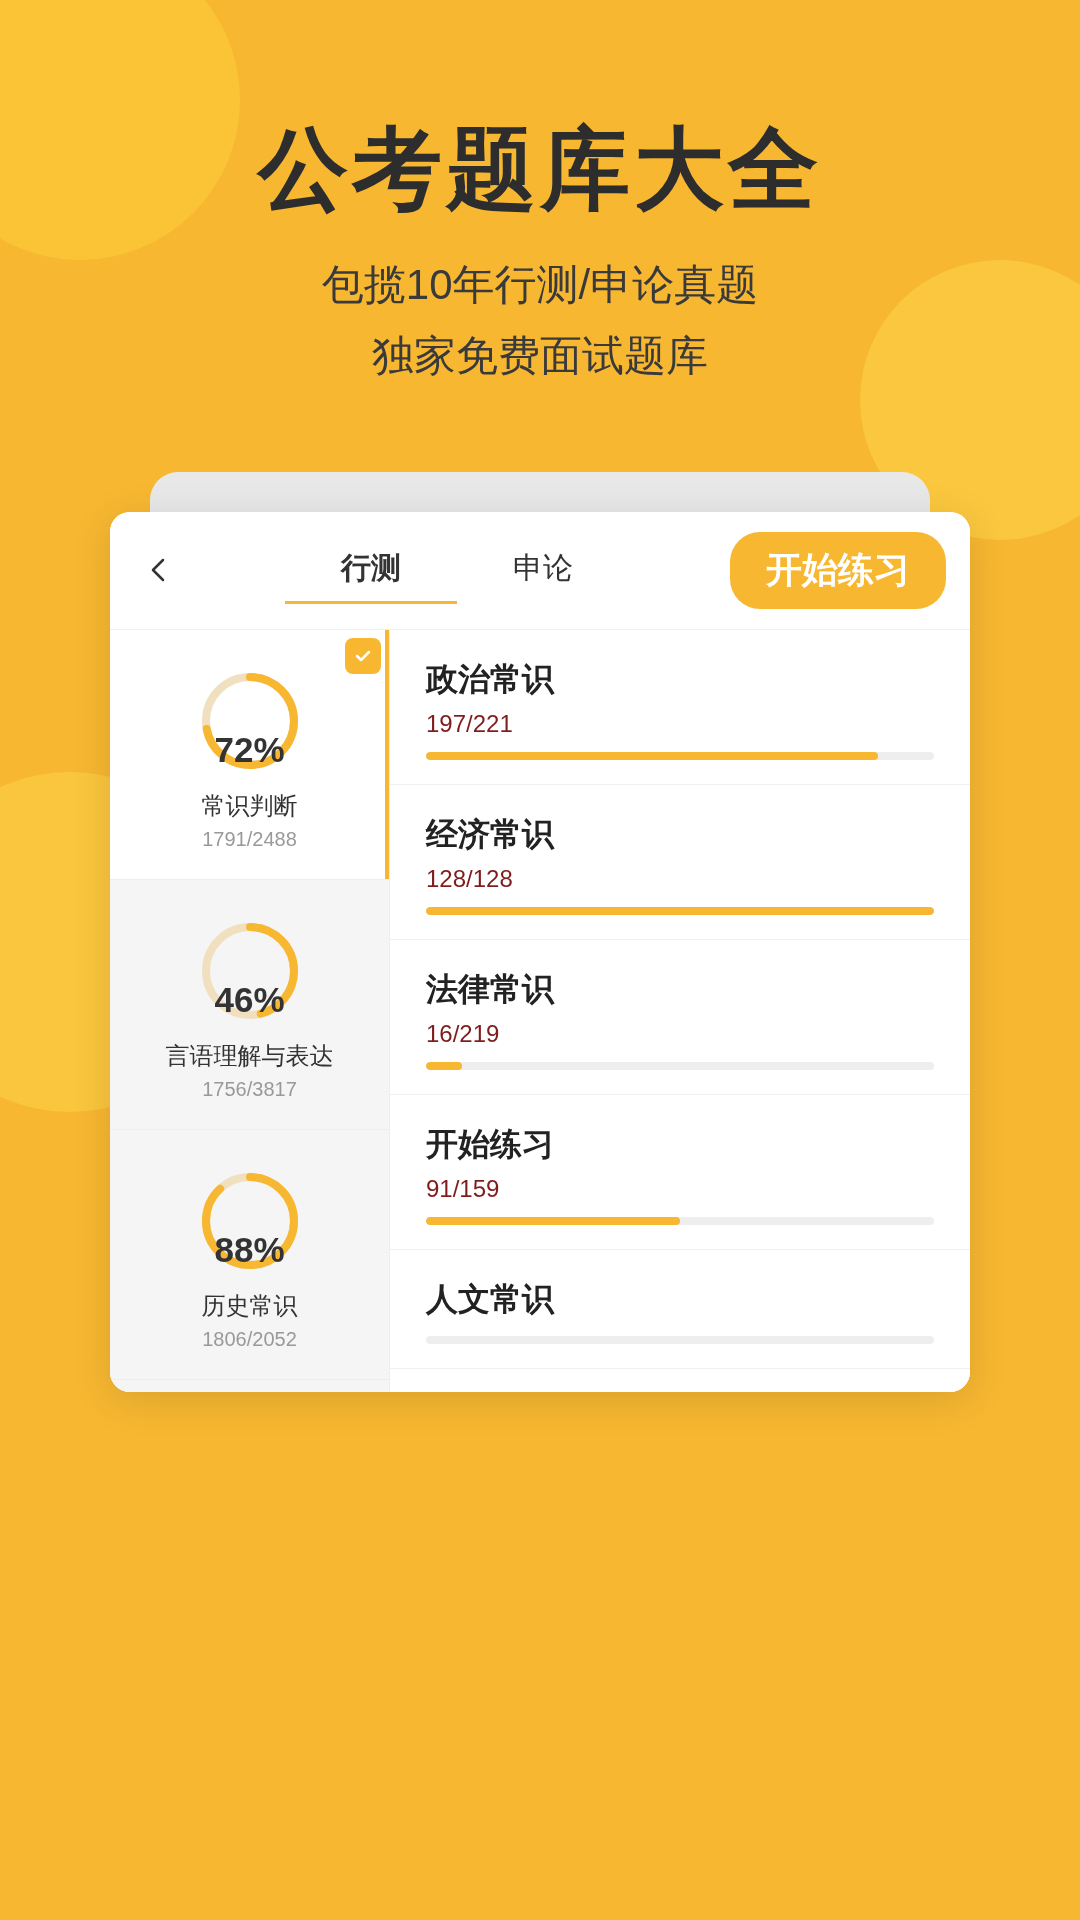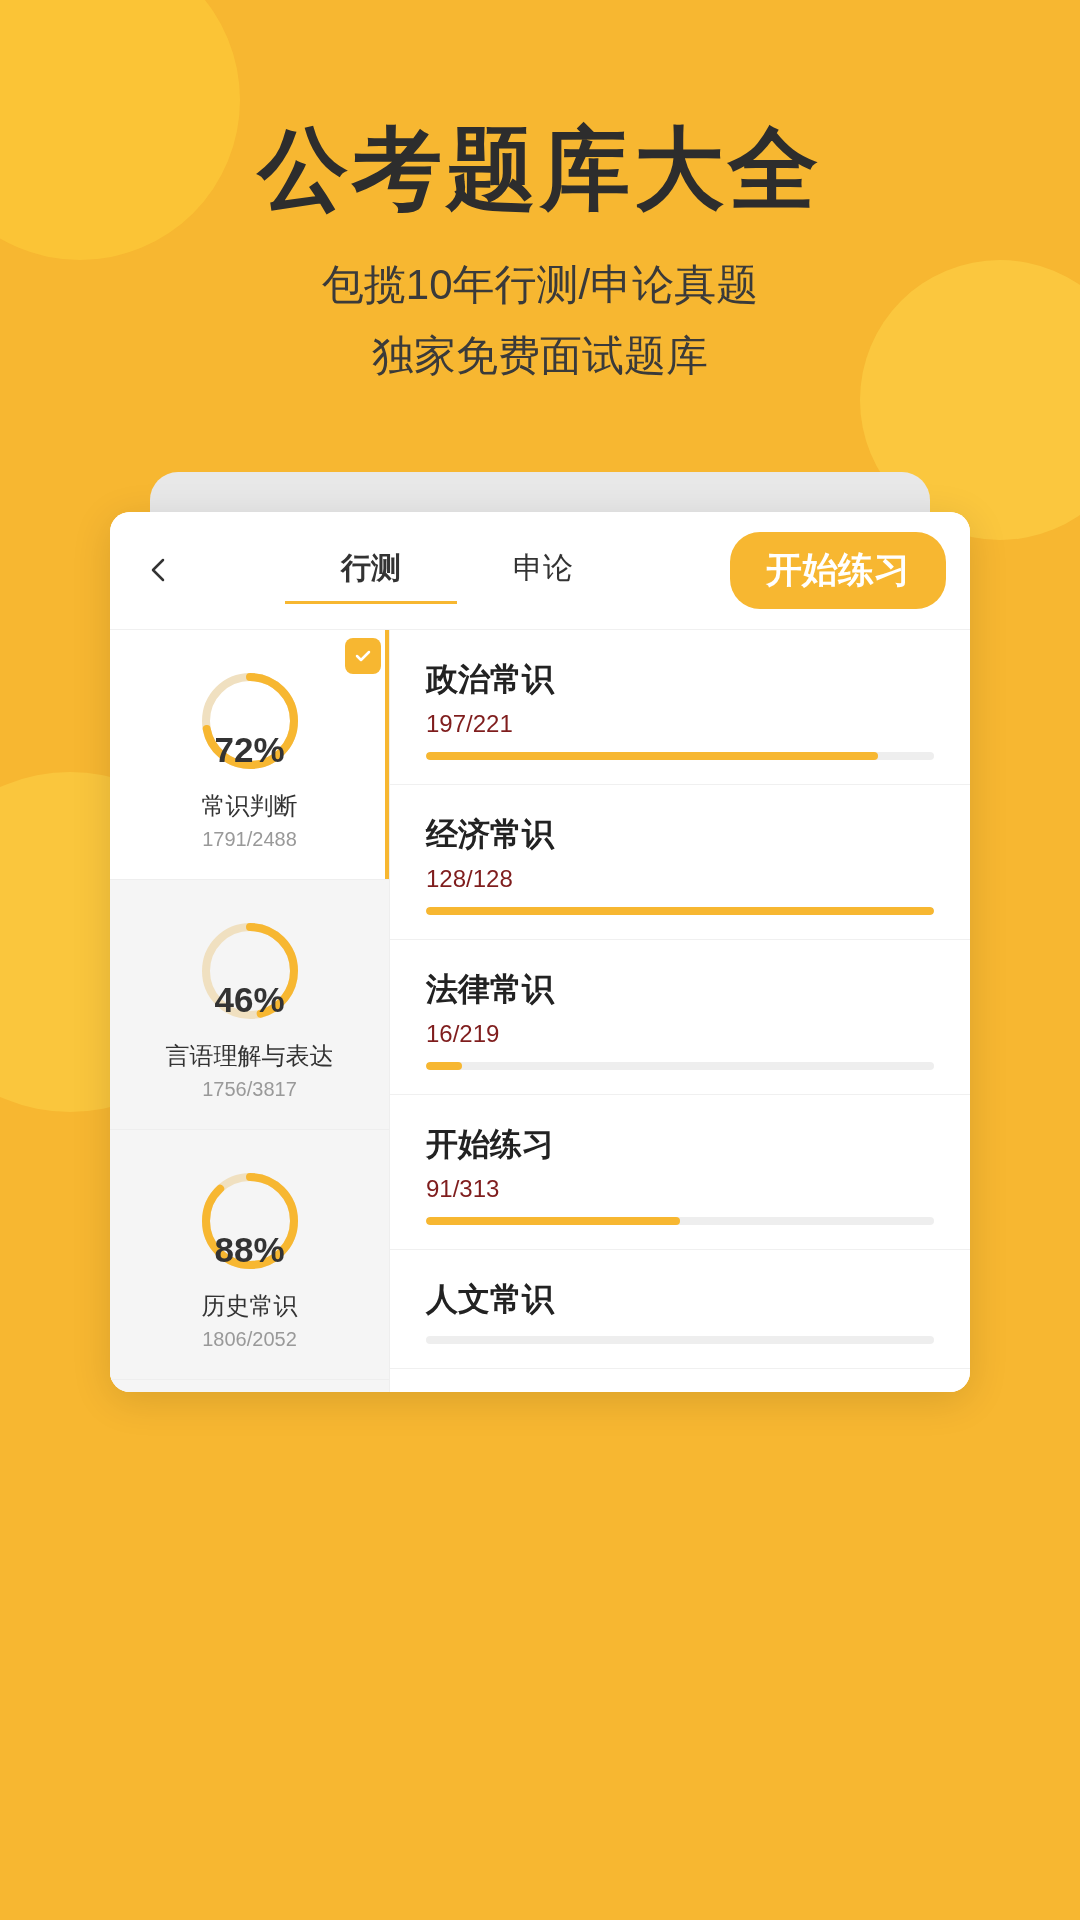--- a/index.html
+++ b/index.html
@@ -382,21 +382,21 @@
           <div class="topic-item">
             <div class="topic-name">法律常识</div>
             <div class="topic-count">16/219</div>
             <div class="progress-bar-wrap">
               <div class="progress-bar-fill" style="width:7%"></div>
             </div>
           </div>
 
           <div class="topic-item">
             <div class="topic-name">开始练习</div>
-            <div class="topic-count">91/313</div>
+            <div class="topic-count">91/159</div>
             <div class="progress-bar-wrap">
               <div class="progress-bar-fill" style="width:50%"></div>
             </div>
           </div>
 
           <div class="topic-item">
             <div class="topic-name">人文常识</div>
             <div class="topic-count"></div>
             <div class="progress-bar-wrap">
               <div class="progress-bar-fill" style="width:0%"></div>

